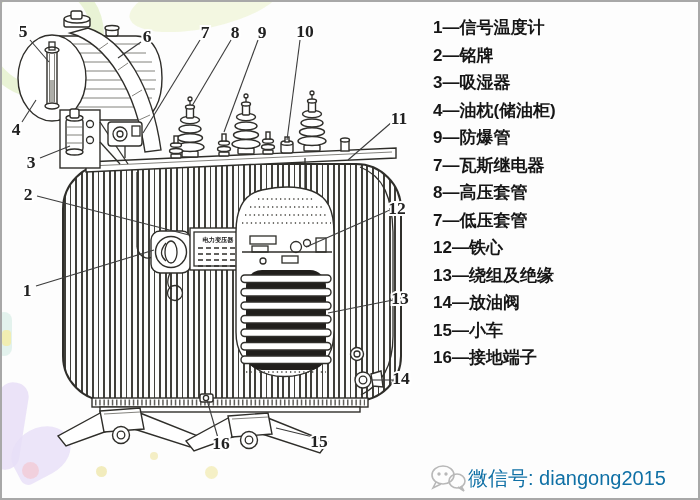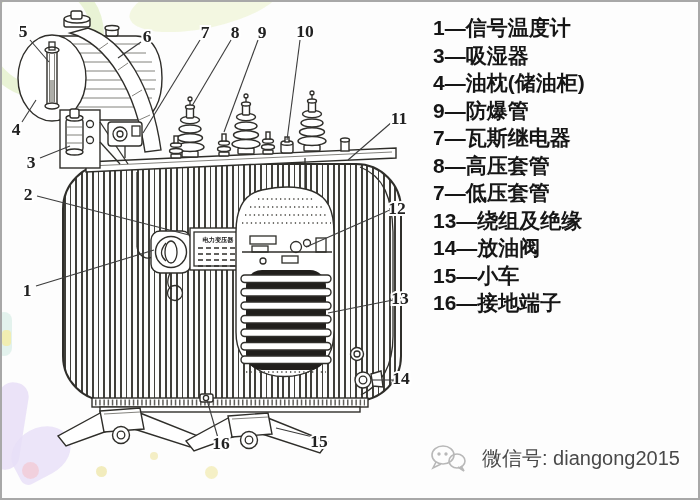--- a/index.html
+++ b/index.html
@@ -29,25 +29,25 @@
   .art .dot{stroke:#45443f;stroke-width:1.5;fill:none;stroke-dasharray:1.3 3.1;}
   .art .dark{fill:#211f1c;stroke:none;}
   .art .lead{stroke:#3c3c3c;stroke-width:1.1;}
   .art .hb{stroke:#45443f;stroke-width:6;stroke-dasharray:1.5 2.7;opacity:.85;fill:none;}
   .art .grayfill{fill:#9a9a94;opacity:.8;stroke:none;}
   .co{font:17.5px "Liberation Serif",serif;font-weight:600;text-anchor:middle;
     fill:#222;paint-order:stroke;stroke:#ffffff;stroke-width:4px;}
   .np{font:700 6.2px "Liberation Sans",sans-serif;fill:#1a1a1a;text-anchor:middle;stroke:none;}
   
   .legend{position:absolute;left:433px;top:14px;width:262px;color:#161616;
-    font-weight:700;font-size:21px;}
+    font-weight:700;font-size:17px;}
   .lrow{line-height:27.5px;white-space:nowrap;}
   
-  .watermark{position:absolute;left:430px;top:444px;display:flex;align-items:center;
-    gap:16px;color:#404040;font-size:20px;opacity:.95;}
+  .watermark{position:absolute;left:430px;top:464px;display:flex;align-items:center;
+    gap:2px;color:#0369a1;font-size:20px;opacity:.95;}
 </style>
 </head>
 <body>
 
 <div class="stage">
 
   <div class="d d1"></div>
   <div class="d d2"></div>
   <div class="d d3"></div>
   <div class="d d3b"></div>
@@ -306,26 +306,28 @@
       <text class="co" x="397" y="214">12</text>
       <text class="co" x="400" y="304">13</text>
       <text class="co" x="401" y="384">14</text>
       <text class="co" x="319" y="447">15</text>
       <text class="co" x="221" y="449">16</text>
     </g>
   </svg>
 
   <div class="legend">
     <div class="lrow">1—信号温度计</div>
+    <div class="lrow">2—铭牌</div>
     <div class="lrow">3—吸湿器</div>
     <div class="lrow">4—油枕(储油柜)</div>
     <div class="lrow">9—防爆管</div>
     <div class="lrow">7—瓦斯继电器</div>
     <div class="lrow">8—高压套管</div>
     <div class="lrow">7—低压套管</div>
+    <div class="lrow">12—铁心</div>
     <div class="lrow">13—绕组及绝缘</div>
     <div class="lrow">14—放油阀</div>
     <div class="lrow">15—小车</div>
     <div class="lrow">16—接地端子</div>
   </div>
 
   <div class="watermark">
     <svg width="36" height="28" viewBox="0 0 36 28">
       <g fill="none" stroke="#b5b5b5" stroke-width="1.6">
         <ellipse cx="13" cy="11" rx="11" ry="9"></ellipse>

